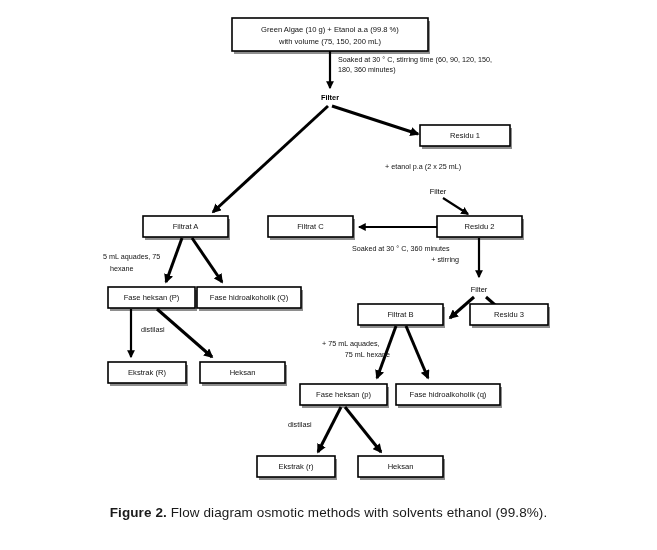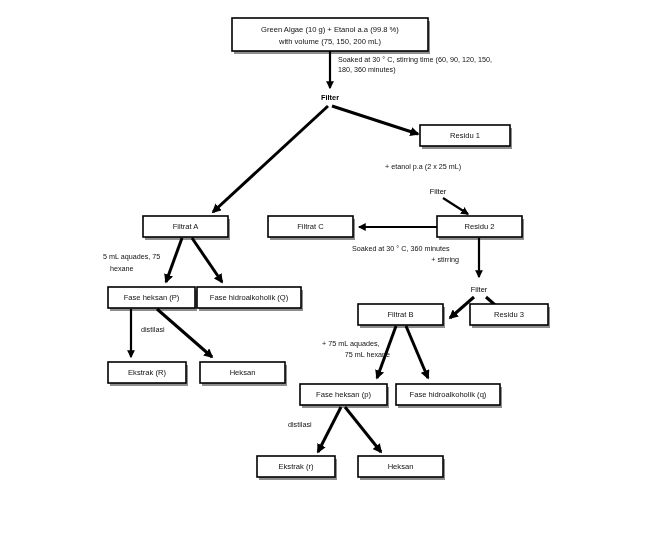--- a/index.html
+++ b/index.html
@@ -231,14 +231,17 @@
       <text class="node-label" x="296" y="467">Ekstrak (r)</text>
     </g>
 
     <g>
       <rect class="node-shadow" x="360" y="459" width="85" height="21"></rect>
       <rect class="node-box" x="358" y="456" width="85" height="21"></rect>
       <text class="node-label" x="400.5" y="467">Heksan</text>
     </g>
   </svg>
 
+  <div id="caption">
+    <span class="cap-prefix">Figure 2.</span><span> Flow diagram osmotic methods with solvents ethanol (99.8%).</span>
+  </div>
 
 </div>
 
 </body></html>

